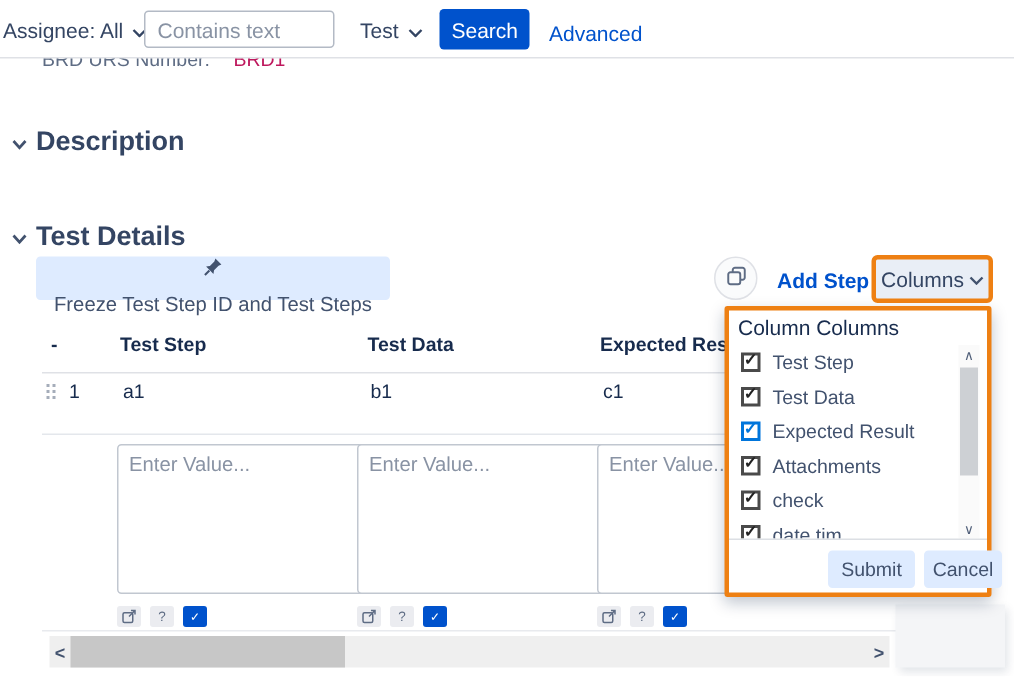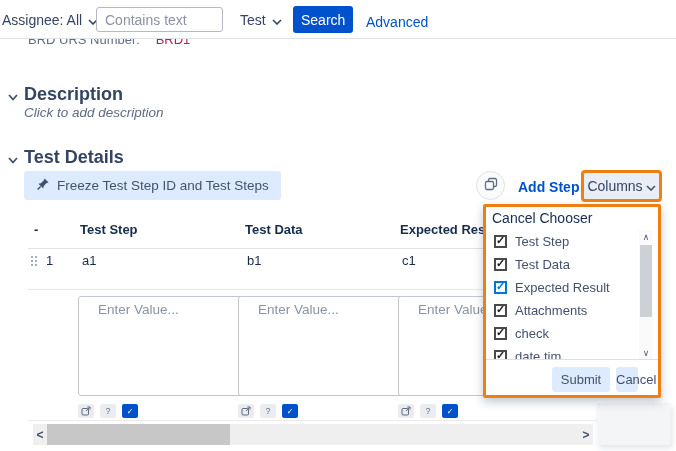--- a/index.html
+++ b/index.html
@@ -21,38 +21,38 @@
   .clipped-row { position:absolute; left:28px; top:39px; width:320px; height:11px; overflow:hidden; }
   .clipped-row .inner { margin-top:-7px; font-size:13px; white-space:nowrap; }
   .clipped-row .f-label { color:#5e6c84; display:inline-block; width:124px; }
   .clipped-row .f-value { color:#be185d; }
 
   
   .sec-chev { position:absolute; }
   .sec-title { position:absolute; font-size:18px; font-weight:700; color:#344563; }
   .desc-placeholder { position:absolute; left:24px; top:105px; font-size:13.5px; font-style:italic; color:#5e6c84; }
 
-  .freeze-btn { position:absolute; left:24px; top:171px; height:29px; padding:0 12px; background:#deebff; border:none; border-radius:3px; color:#42526e; font-size:13.5px; font-family:"Liberation Sans",sans-serif; display:flex; align-items:center; gap:7px; cursor:pointer; }
+  .freeze-btn { position:absolute; left:24px; top:171px; height:29px; padding:0 12px; background:#deebff; border:none; border-radius:3px; color:#42526e; font-size:13.5px; font-family:"Liberation Sans",sans-serif; display:flex; align-items:center; gap:7px; cursor:pointer;flex-direction:column; }
 
   .copy-btn { position:absolute; left:476px; top:171px; width:29px; height:29px; border-radius:50%; border:1px solid #dfe1e6; background:#fafbfc; display:flex; align-items:center; justify-content:center; cursor:pointer; }
   .add-step { position:absolute; left:518px; top:179px; color:#0052cc; font-size:14px; font-weight:700; text-decoration:none; display:flex; align-items:baseline; }
   .add-step .dn { font-size:12px; font-weight:400; margin-left:1px; }
 
   .columns-hl { position:absolute; left:581px; top:170px; width:81px; height:32px; border:3px solid #ee8013; border-radius:4px; background:#e9eef6; display:flex; align-items:center; justify-content:center; gap:3px; z-index:6; }
   .columns-hl .txt { color:#344563; font-size:14px; }
 
   
   .th { position:absolute; top:222px; font-size:13px; font-weight:700; color:#172b4d; }
   .header-line { position:absolute; left:28px; top:248px; width:630px; height:1px; background:#dfe1e6; }
   .td { position:absolute; top:253px; font-size:13px; color:#172b4d; }
   .drag-dots { position:absolute; left:31px; top:256px; width:2px; height:2px; background:#a5adba;
     box-shadow:0 4px #a5adba, 0 8px #a5adba, 4px 0 #a5adba, 4px 4px #a5adba, 4px 8px #a5adba; }
   .row-line { position:absolute; left:28px; top:289px; width:630px; height:1px; background:#e4e7ec; }
 
-  .step-textarea { position:absolute; top:296px; width:180px; height:100px; border:1px solid #c1c7d0; border-radius:3px; resize:none; padding:5px 19px; font-size:13.5px; color:#172b4d; font-family:"Liberation Sans",sans-serif; background:#fff; }
+  .step-textarea { position:absolute; top:296px; width:180px; height:100px; border:1px solid #c1c7d0; border-radius:3px; resize:none; padding:5px 7px; font-size:13.5px; color:#172b4d; font-family:"Liberation Sans",sans-serif; background:#fff; }
   .step-textarea::placeholder { color:#8993a4; }
 
   .mini-row { position:absolute; top:404px; display:flex; gap:6px; }
   .mini-btn { width:16px; height:14px; border:none; border-radius:2px; background:#ebecf0; color:#5e6c84; font-size:9px; display:flex; align-items:center; justify-content:center; padding:0; cursor:pointer; font-family:"Liberation Sans",sans-serif; }
   .mini-btn.blue { background:#0052cc; color:#fff; font-size:8px; }
 
   
   .bottom-line { position:absolute; left:28px; top:420px; width:632px; height:1px; background:#e8eaee; }
   .hscroll-track { position:absolute; left:33px; top:424px; width:560px; height:21px; background:#efefef; }
   .hscroll-thumb { position:absolute; left:47px; top:424px; width:183px; height:21px; background:#c7c7c7; }
@@ -71,21 +71,21 @@
   .cb.focused .mark { color:#0075db; }
   .opt-label { font-size:13px; color:#42526e; white-space:nowrap; }
 
   .vscroll { position:absolute; right:5px; top:23px; width:14px; height:129px; background:#fafafa; }
   .vs-arrow { position:absolute; left:0; width:14px; height:13px; display:flex; align-items:center; justify-content:center; font-size:9px; color:#505f79; cursor:pointer; }
   .vs-thumb { position:absolute; left:1px; top:15px; width:12px; height:72px; background:#cdd0d4; cursor:pointer; }
 
   .chooser-sep { position:absolute; left:0; top:152px; width:172px; height:1px; background:#dcdfe4; }
   .chooser-btn { position:absolute; top:160px; height:25px; border:none; border-radius:3px; background:#deebff; color:#42526e; font-size:13px; font-family:"Liberation Sans",sans-serif; cursor:pointer; }
   .chooser-btn.submit { left:66px; width:58px; }
-  .chooser-btn.cancel { left:130px; width:22px; }
+  .chooser-btn.cancel { left:130px; width:52px; }
 </style>
 </head>
 <body>
 
 <div class="canvas">
 
   <div class="lbl" style="left:2px; top:12px;">
     <span>Assignee: All</span>
     <span class="chev"><svg width="10" height="6" viewBox="0 0 10 6">
           <path d="M1 1 L5 5 L9 1" stroke="#344563" stroke-width="1.6" fill="none"></path>
@@ -110,21 +110,20 @@
     <div class="inner">
       <span class="f-label">BRD URS Number:</span>
       <span class="f-value">BRD1</span>
     </div>
   </div>
 
   <span class="sec-chev" style="left:8px; top:87px;"><svg width="10" height="7" viewBox="0 0 10 7">
         <path d="M1 1 L5 5.5 L9 1" stroke="#42526e" stroke-width="1.8" fill="none"></path>
       </svg></span>
   <div class="sec-title" style="left:24px; top:84px;">Description</div>
-  <div class="desc-placeholder">Click to add description</div>
 
   <span class="sec-chev" style="left:8px; top:150px;"><svg width="10" height="7" viewBox="0 0 10 7">
         <path d="M1 1 L5 5.5 L9 1" stroke="#42526e" stroke-width="1.8" fill="none"></path>
       </svg></span>
   <div class="sec-title" style="left:24px; top:147px;">Test Details</div>
 
   <button class="freeze-btn">
     <span><svg width="14" height="14" viewBox="0 0 14 14">
           <path d="M8.6 1.4 L12.6 5.4 L10.7 6.1 L7.7 9.1 L7.3 11.6 L2.4 6.7 L4.9 6.3 L7.9 3.3 Z" fill="#42526e"></path>
           <line x1="1.6" y1="12.4" x2="4.6" y2="9.4" stroke="#42526e" stroke-width="1.4"></line>
@@ -201,21 +200,21 @@
 
   <div class="bottom-line"></div>
   <div class="hscroll-track"></div>
   <div class="hs-arrow" style="left:33px;">&lt;</div>
   <div class="hscroll-thumb"></div>
   <div class="hs-arrow" style="left:579px;">&gt;</div>
 
   <div class="gray-block"></div>
 
   <div class="chooser">
-    <div class="chooser-title">Cancel Chooser</div>
+    <div class="chooser-title">Column Columns</div>
 
     <div class="opt-list">
       <div class="opt">
         <span class="cb">
             <span class="mark">✓</span>
           </span>
         <span class="opt-label">Test Step</span>
       </div>
       <div class="opt">
         <span class="cb">

